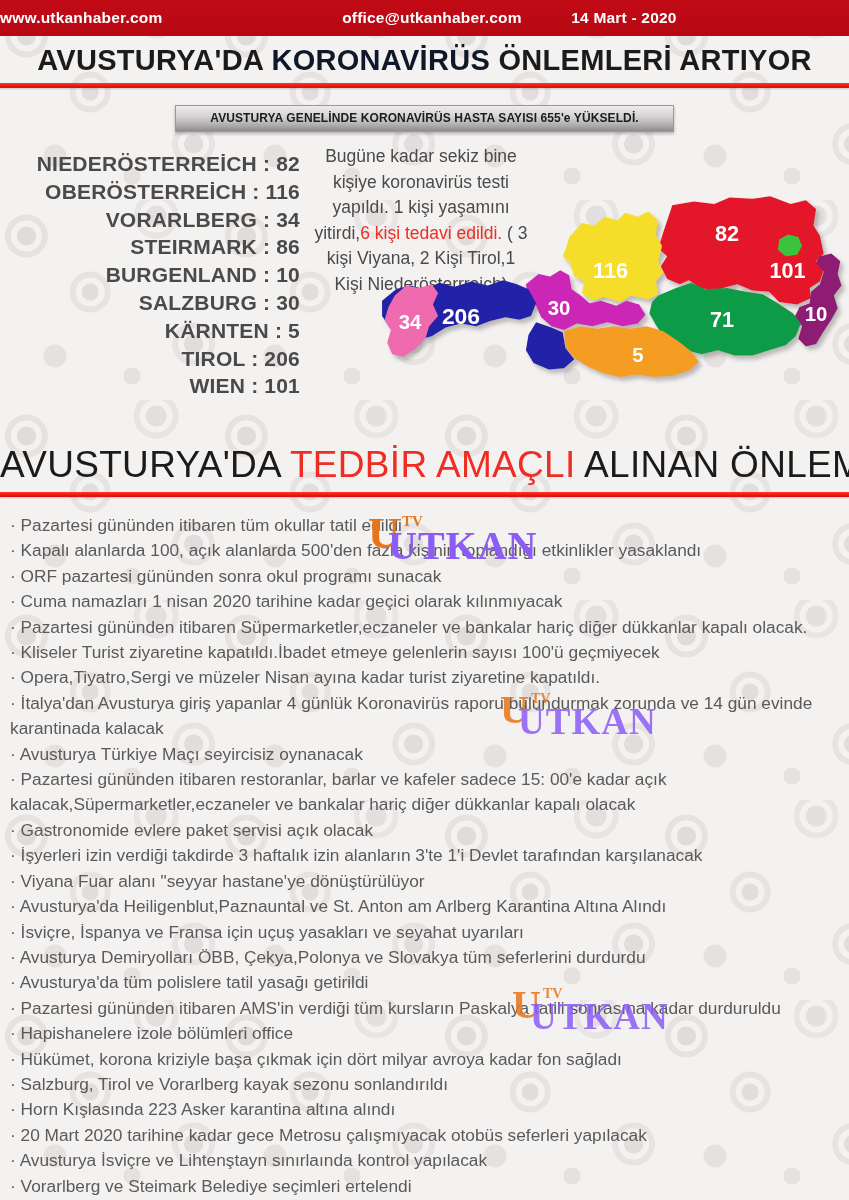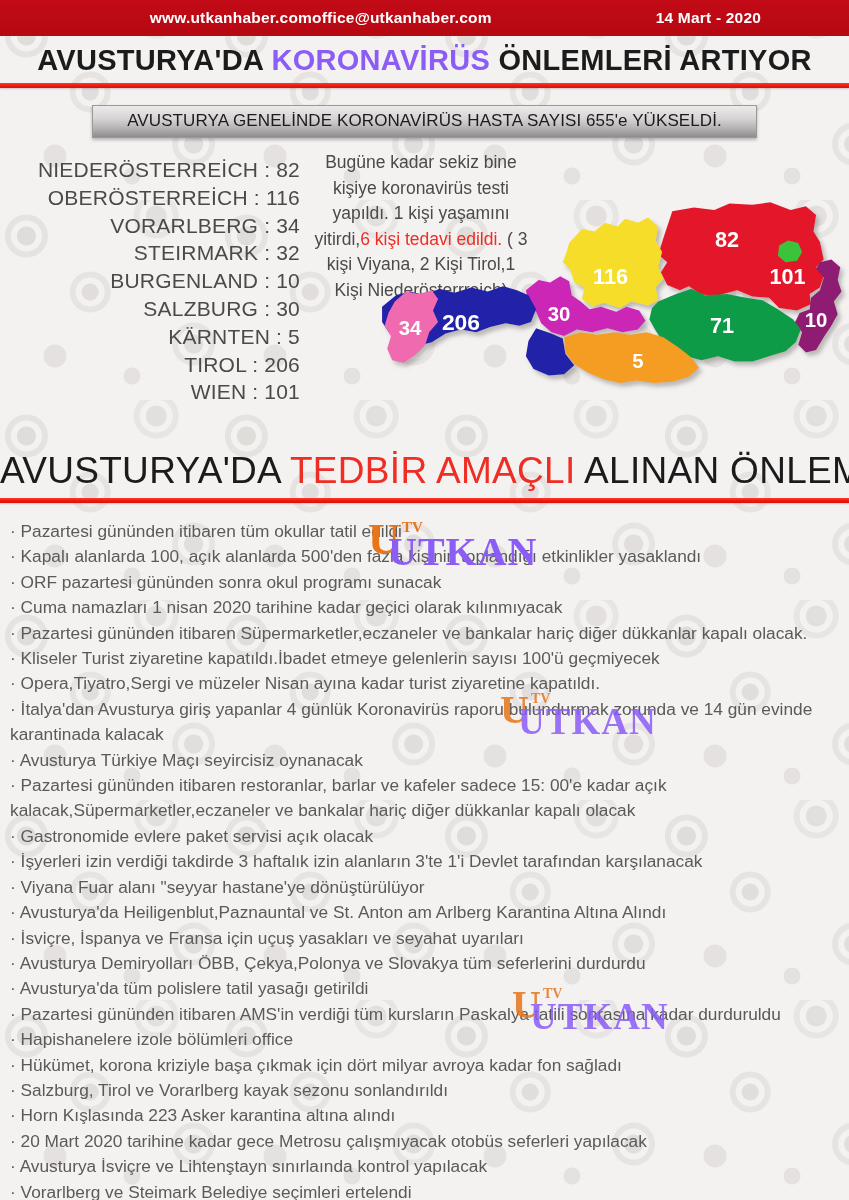--- a/index.html
+++ b/index.html
@@ -33,65 +33,65 @@
 
   
   #topbar{
     height:36px;
     background:linear-gradient(180deg,#c20b17 0%,#b60812 100%);
     display:flex;align-items:center;
     color:#fff;
     font-size:15.5px;font-weight:bold;
     letter-spacing:.2px;
   }
-  #topbar .seg{flex:1;white-space:nowrap;}
-  #topbar .seg.left{text-align:right;padding-left:30px;flex:1.05;}
-  #topbar .seg.right{text-align:center;padding-right:13px;flex:.95;}
+  #topbar .seg{flex:1;text-align:center;white-space:nowrap;}
+  #topbar .seg.left{text-align:left;flex:1.05;}
+  #topbar .seg.right{text-align:left;padding-right:13px;flex:.95;}
 
   
   #headline-wrap{padding:8px 0 4px;}
   #headline{
     text-align:center;
     font-size:29px;
     font-weight:bold;
     color:#1b1b1b;
     letter-spacing:.3px;
     white-space:nowrap;
   }
-  #headline .hl{color:#8b5cf6;}
+  #headline .hl{color:#0f172a;}
   .redrule{
     height:5px;
     background:linear-gradient(180deg,#ff3b2e 0%,#ef1a10 50%,#d4120a 100%);
     margin-top:6px;
     box-shadow:0 1px 2px rgba(0,0,0,.18);
   }
 
   
   #subbanner-row{display:flex;justify-content:center;margin-top:13px;}
   #subbanner{
     background:linear-gradient(180deg,#eceaea 0%,#d5d3d3 42%,#b4b2b2 72%,#8e8c8c 100%);
     border:1px solid #9a9898;
     padding:5px 34px 6px;
-    font-size:17px;
-    font-weight:normal;
+    font-size:12px;
+    font-weight:bold;
     color:#1c1c1c;
     letter-spacing:.1px;
     box-shadow:0 2px 3px rgba(0,0,0,.25);
     white-space:nowrap;
   }
 
   
   #mid{position:relative;height:300px;margin-top:6px;}
 
   #stats{
     position:absolute;left:0;top:12px;width:300px;
     text-align:right;
     color:#4a4a4a;
     font-size:21px;
-    font-weight:normal;
+    font-weight:bold;
     line-height:27.8px;
     letter-spacing:.2px;
   }
   #stats .srow{white-space:nowrap;}
 
   #blurb{
     position:absolute;left:312px;top:6px;width:218px;
     text-align:center;
     color:#4a4a4a;
     font-size:17.5px;
@@ -188,21 +188,21 @@
   <div id="subbanner-row">
     <div id="subbanner">AVUSTURYA GENELİNDE KORONAVİRÜS HASTA SAYISI 655'e YÜKSELDİ.</div>
   </div>
 
   <div id="mid">
 
     <div id="stats">
       <div class="srow">NIEDERÖSTERREİCH : 82</div>
       <div class="srow">OBERÖSTERREİCH : 116</div>
       <div class="srow">VORARLBERG : 34</div>
-      <div class="srow">STEIRMARK : 32</div>
+      <div class="srow">STEIRMARK : 86</div>
       <div class="srow">BURGENLAND : 10</div>
       <div class="srow">SALZBURG : 30</div>
       <div class="srow">KÄRNTEN : 5</div>
       <div class="srow">TIROL : 206</div>
       <div class="srow">WIEN : 101</div>
     </div>
 
     <div id="blurb">
       <span>Bugüne kadar sekiz bine kişiye koronavirüs testi yapıldı. 1 kişi yaşamını yitirdi,</span><span class="red">6 kişi tedavi edildi.</span><span> ( 3 kişi Viyana, 2 Kişi Tirol,1 Kişi Niederösterrreich)</span>
     </div>

